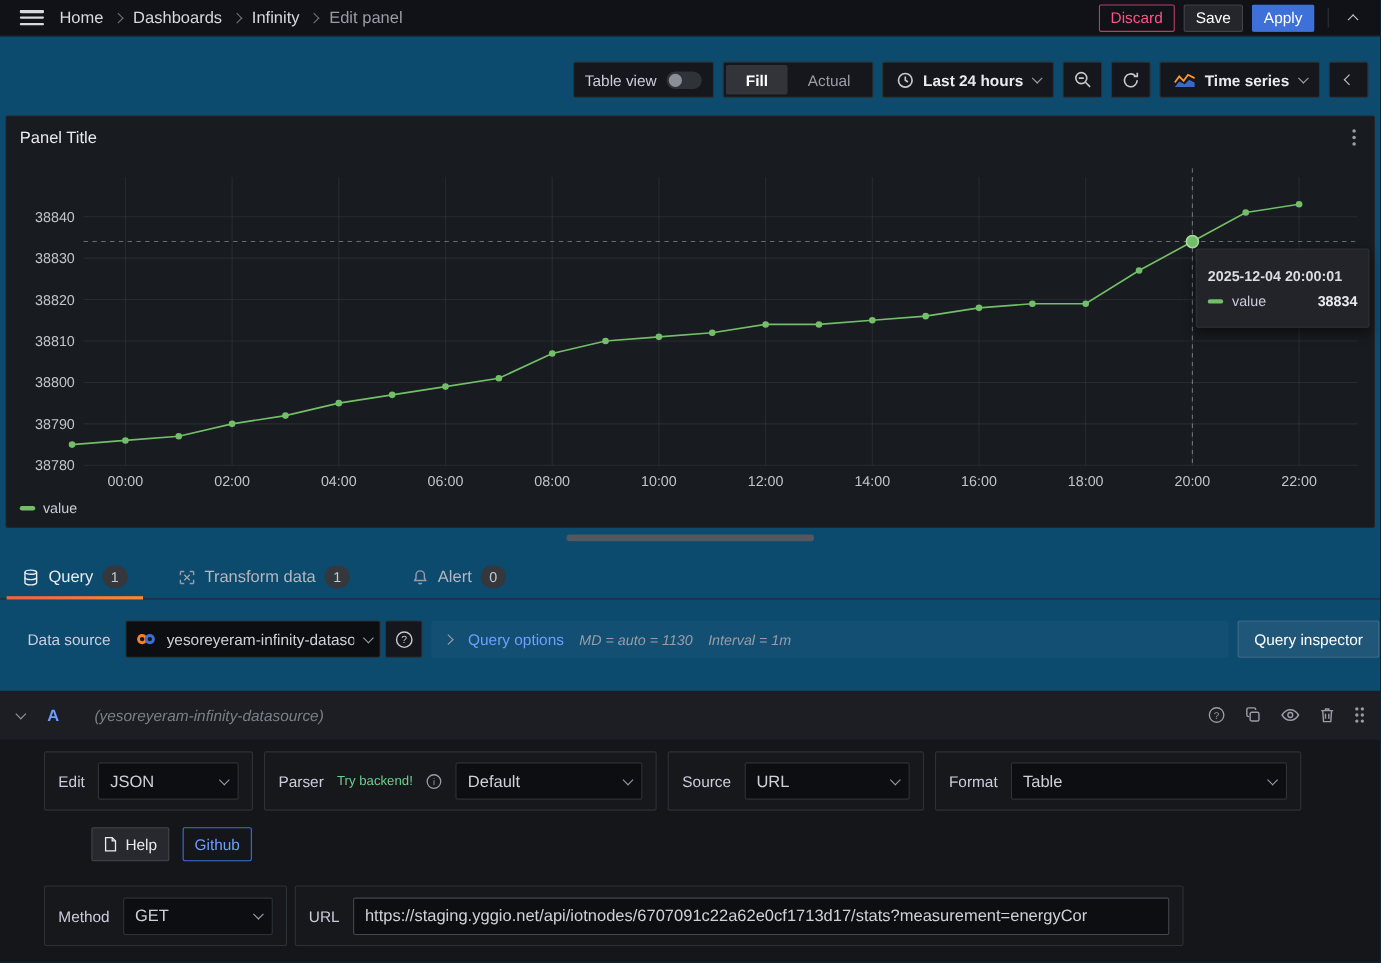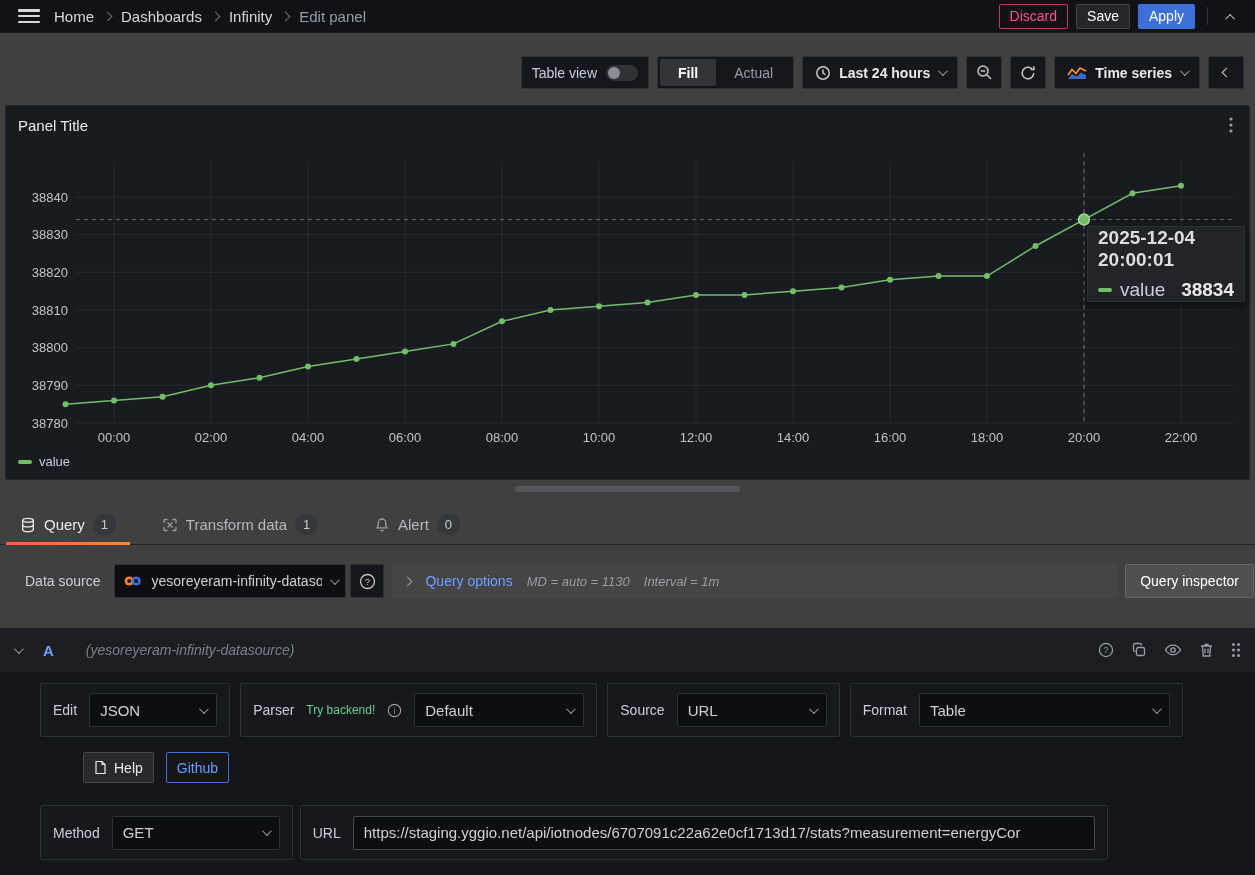--- a/index.html
+++ b/index.html
@@ -1,18 +1,18 @@
 <!DOCTYPE html>
 <html><head>
 <meta charset="utf-8">
 <style>
   * { margin:0; padding:0; box-sizing:border-box; }
   html,body { background:#0e0f13; }
   body { font-family:"Liberation Sans","DejaVu Sans",sans-serif; color:#ccccdc; }
-  #app { position:relative; width:1255px; height:875px; background:#404040; overflow:hidden; }
+  #app { position:relative; width:1255px; height:875px; background:#0c4a6e; overflow:hidden; }
 
   
   .chev { display:inline-block; width:7px; height:7px; border-right:1.5px solid currentColor; border-bottom:1.5px solid currentColor; }
   .chev.down  { transform:rotate(45deg) translateY(-2px); }
   .chev.right { transform:rotate(-45deg); }
   .chev.left  { transform:rotate(135deg); }
   .chev.up    { transform:rotate(-135deg) translateY(-2px); }
   svg.ic { display:block; }
 
   
@@ -54,21 +54,21 @@
   .panel-title { font-size:15px; color:#e9eaee; }
   .kebab { margin-left:auto; color:#9a9da5; cursor:pointer; padding:2px 6px; }
   .axis-lbl { fill:#c2c4c9; font-size:13px; font-family:"Liberation Sans","DejaVu Sans",sans-serif; }
   .gridline { stroke:rgba(204,204,220,0.09); stroke-width:1; }
   .crosshair-line { stroke:rgba(204,204,220,0.45); stroke-width:1; stroke-dasharray:4 4; }
   .legend { position:absolute; left:12px; top:348px; display:flex; align-items:center; gap:7px; font-size:13px; color:#ccccdc; cursor:pointer; }
   .series-swatch { width:14px; height:4px; border-radius:2px; background:#73bf69; }
 
   
   .tooltip { position:absolute; left:1087px; top:226px; width:158px; background:#22242a; border:1px solid #2c3235;
-             border-radius:2px; box-shadow:0 4px 10px rgba(0,0,0,0.5); padding:0 10px; z-index:6; font-size:19px; }
+             border-radius:2px; box-shadow:0 4px 10px rgba(0,0,0,0.5); padding:16px 10px; z-index:6; font-size:13px; }
   .tooltip .ts { font-weight:bold; color:#dcdde2; margin-bottom:8px; }
   .tooltip .row { display:flex; align-items:center; gap:8px; }
   .tooltip .val { margin-left:auto; font-weight:bold; color:#e9eaee; }
 
   
   .scroll-thumb { position:absolute; top:486px; left:515px; width:225px; height:6px; border-radius:3px; background:#54575d; cursor:grab; }
 
   
   .tabsbar { position:absolute; top:505px; left:0; width:100%; height:40px; border-bottom:1px solid #24262b; display:flex; align-items:stretch; padding-left:4px; }
   .tab { position:relative; display:flex; align-items:center; gap:8px; padding:0 16px; font-size:15px; color:#b4b7bd; cursor:pointer; }
@@ -442,21 +442,21 @@
             <path d="M8 1.5v3h3"></path>
           </svg>
         <span>Help</span>
       </button>
       <button class="btn btn-github">Github</button>
     </div>
 
     <div class="method-row">
       <div class="fgroup" style="height:55px">
         <span class="flabel">Method</span>
-        <div class="select" style="width:168px">
+        <div class="select" style="width:136px">
           <span>GET</span>
           <span class="chev down"></span>
         </div>
       </div>
       <div class="fgroup" style="height:55px">
         <span class="flabel">URL</span>
         <input class="url-input" type="text" value="https://staging.yggio.net/api/iotnodes/6707091c22a62e0cf1713d17/stats?measurement=energyCor" style="">
       </div>
     </div>
   </div>

